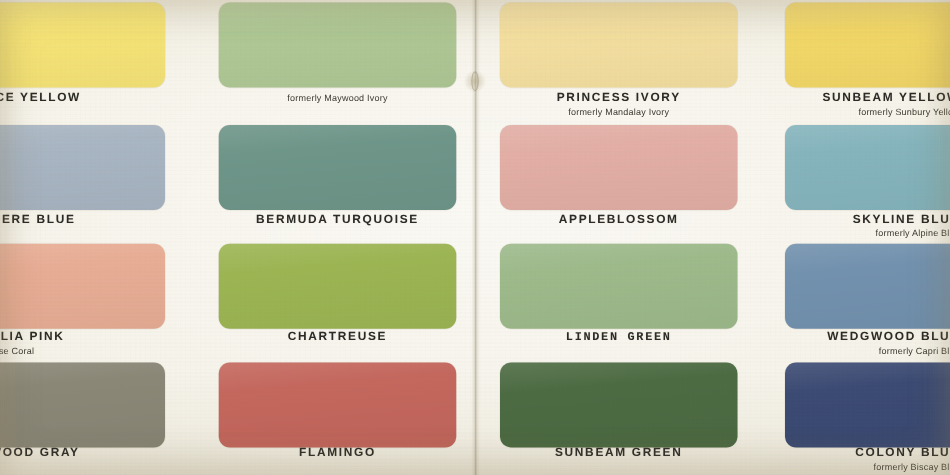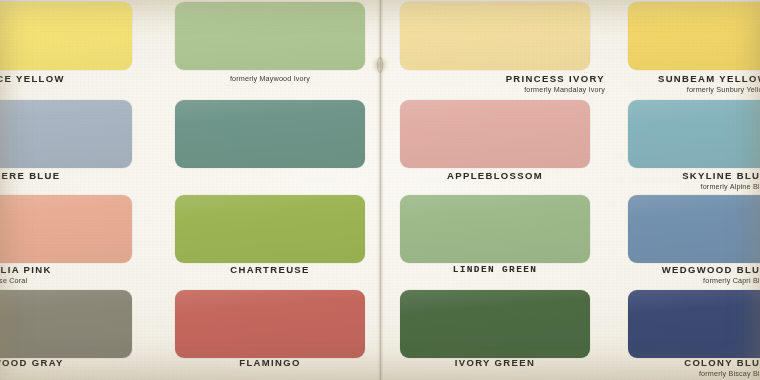--- a/index.html
+++ b/index.html
@@ -98,21 +98,21 @@
           <div class="sheen"></div>
         </div>
         <div class="caption" style="left: 160px; width: 220px; top: 73px; right: auto;">
           <div class="cformer">formerly Maywood Ivory</div>
         </div>
       </div>
       <div class="cell">
         <div class="swatch" style="left: 400px; top: 2px; width: 190px; height: 68px; background: rgb(244, 223, 160);">
           <div class="sheen"></div>
         </div>
-        <div class="caption" style="left: 385px; width: 220px; top: 73px; right: auto; text-align: right;">
+        <div class="caption" style="left: 385px; width: 220px; top: 73px; right: auto;">
           <div class="cname">PRINCESS IVORY</div>
           <div class="cformer">formerly Mandalay Ivory</div>
         </div>
       </div>
       <div class="cell">
         <div class="swatch" style="left: 628px; top: 2px; width: 172px; height: 68px; background: rgb(242, 215, 104);">
           <div class="sheen"></div>
         </div>
         <div class="caption cap-right" style="left: 612px; width: 156px; top: 73px; right: auto;">
           <div class="cname">SUNBEAM YELLOW</div>
@@ -125,20 +125,21 @@
         </div>
         <div class="caption cap-left" style="left: -40px; width: 172px; top: 170px; right: auto;">
           <div class="cname">CASHMERE BLUE</div>
         </div>
       </div>
       <div class="cell">
         <div class="swatch" style="left: 175px; top: 100px; width: 190px; height: 68px; background: rgb(110, 149, 137);">
           <div class="sheen"></div>
         </div>
         <div class="caption" style="left: 160px; width: 220px; top: 170px; right: auto;">
+          <div class="cname">BERMUDA TURQUOISE</div>
         </div>
       </div>
       <div class="cell">
         <div class="swatch" style="left: 400px; top: 100px; width: 190px; height: 68px; background: rgb(226, 174, 165);">
           <div class="sheen"></div>
         </div>
         <div class="caption" style="left: 385px; width: 220px; top: 170px; right: auto;">
           <div class="cname">APPLEBLOSSOM</div>
         </div>
       </div>
@@ -199,21 +200,21 @@
         </div>
         <div class="caption" style="left: 160px; width: 220px; top: 357px; right: auto;">
           <div class="cname">FLAMINGO</div>
         </div>
       </div>
       <div class="cell">
         <div class="swatch" style="left: 400px; top: 290px; width: 190px; height: 68px; background: rgb(76, 107, 67);">
           <div class="sheen"></div>
         </div>
         <div class="caption" style="left: 385px; width: 220px; top: 357px; right: auto;">
-          <div class="cname">IVORY GREEN</div>
+          <div class="cname">SUNBEAM GREEN</div>
         </div>
       </div>
       <div class="cell">
         <div class="swatch" style="left: 628px; top: 290px; width: 172px; height: 68px; background: rgb(59, 74, 115);">
           <div class="sheen"></div>
         </div>
         <div class="caption cap-right" style="left: 612px; width: 156px; top: 357px; right: auto;">
           <div class="cname">COLONY BLUE</div>
           <div class="cformer">formerly Biscay Blue</div>
         </div>

